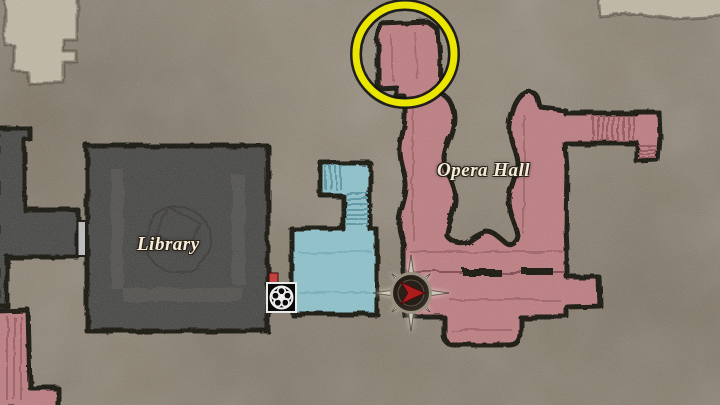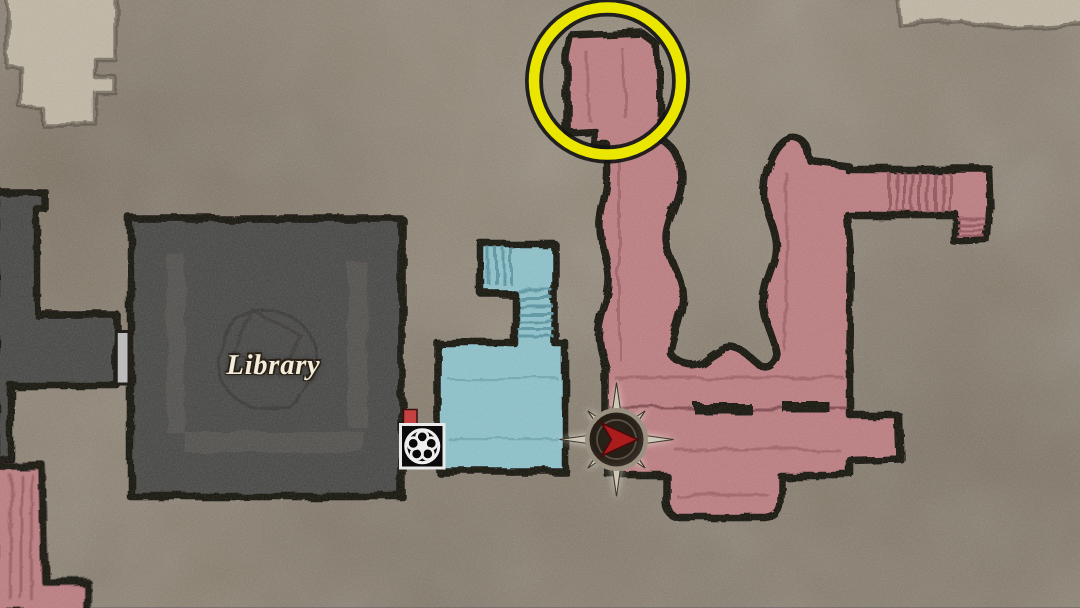--- a/index.html
+++ b/index.html
@@ -196,15 +196,16 @@
     <circle r="13" fill="none" stroke="#8a8070" stroke-width="1.2" opacity="0.5"></circle>
     <path d="M14,0 L-10,-11 L-3.5,0 L-10,11 Z" fill="#ab1d1d" stroke="#4a0b0b" stroke-width="1.2"></path>
   </g>
 
   <g>
     <circle cx="405" cy="54" r="49" fill="none" stroke="#161616" stroke-width="12" opacity="0.92"></circle>
     <circle cx="405" cy="54" r="49" fill="none" stroke="#ebe600" stroke-width="7"></circle>
   </g>
 </svg>
 
-  <div class="map-label" style="left:151px;top:234px">Library</div>
+  <div class="map-label" style="left:437px;top:160px">Opera Hall</div>
+  <div class="map-label" style="left:137px;top:234px">Library</div>
 
 </div>
 
 </body></html>

